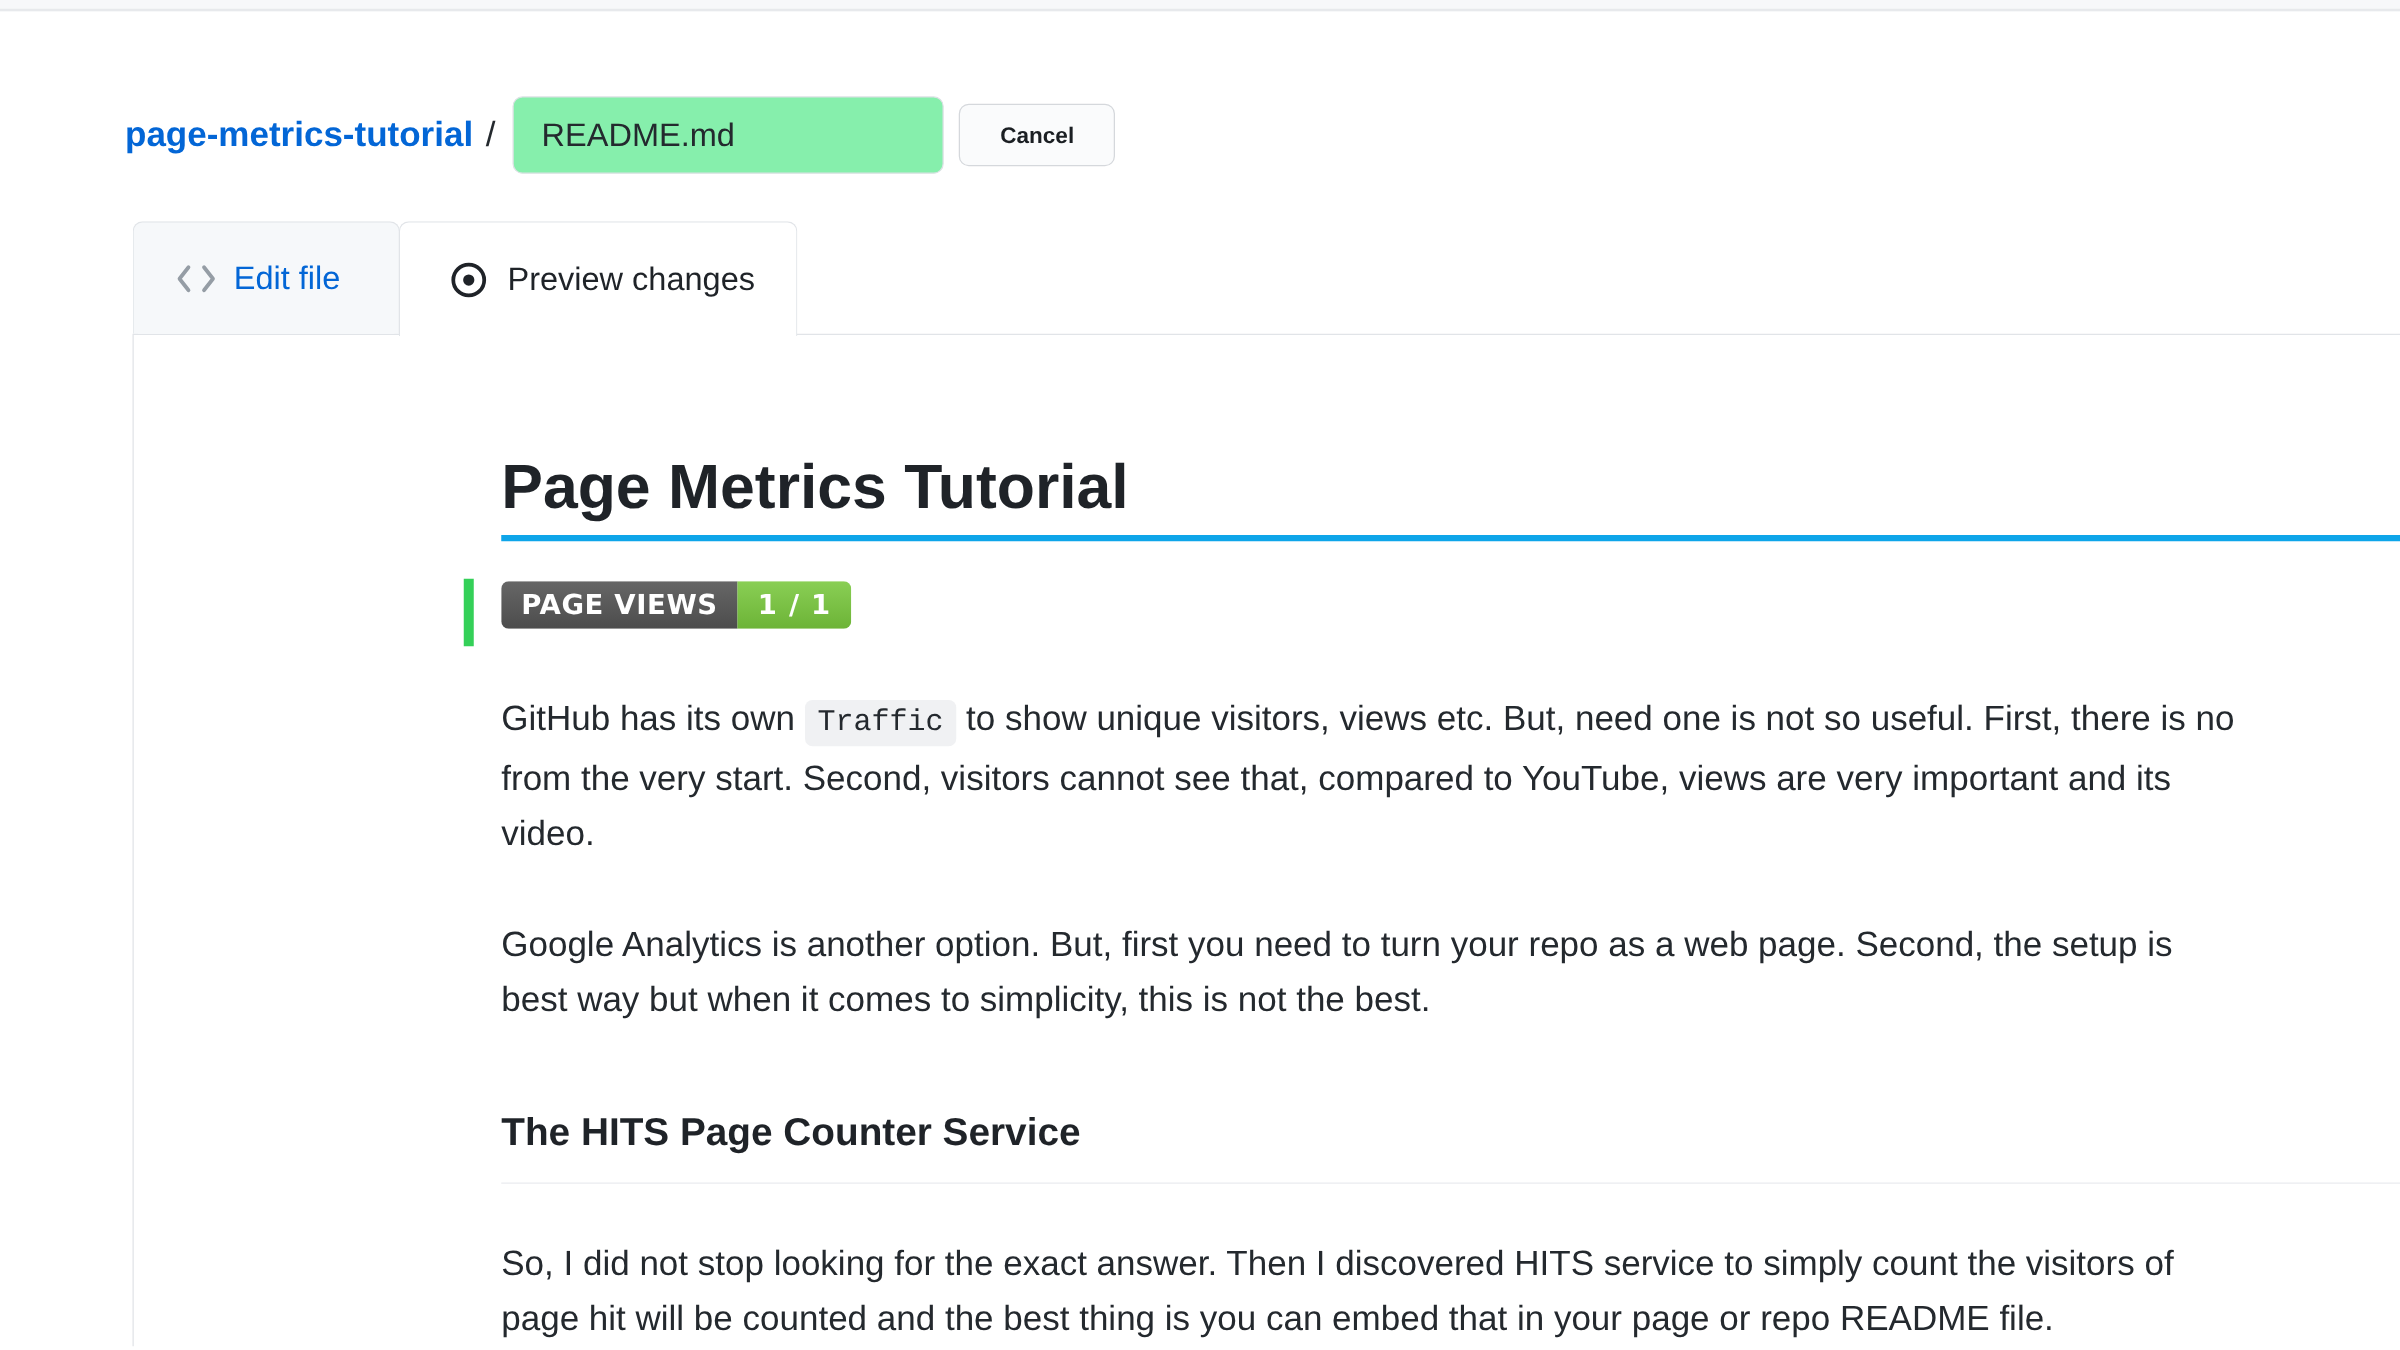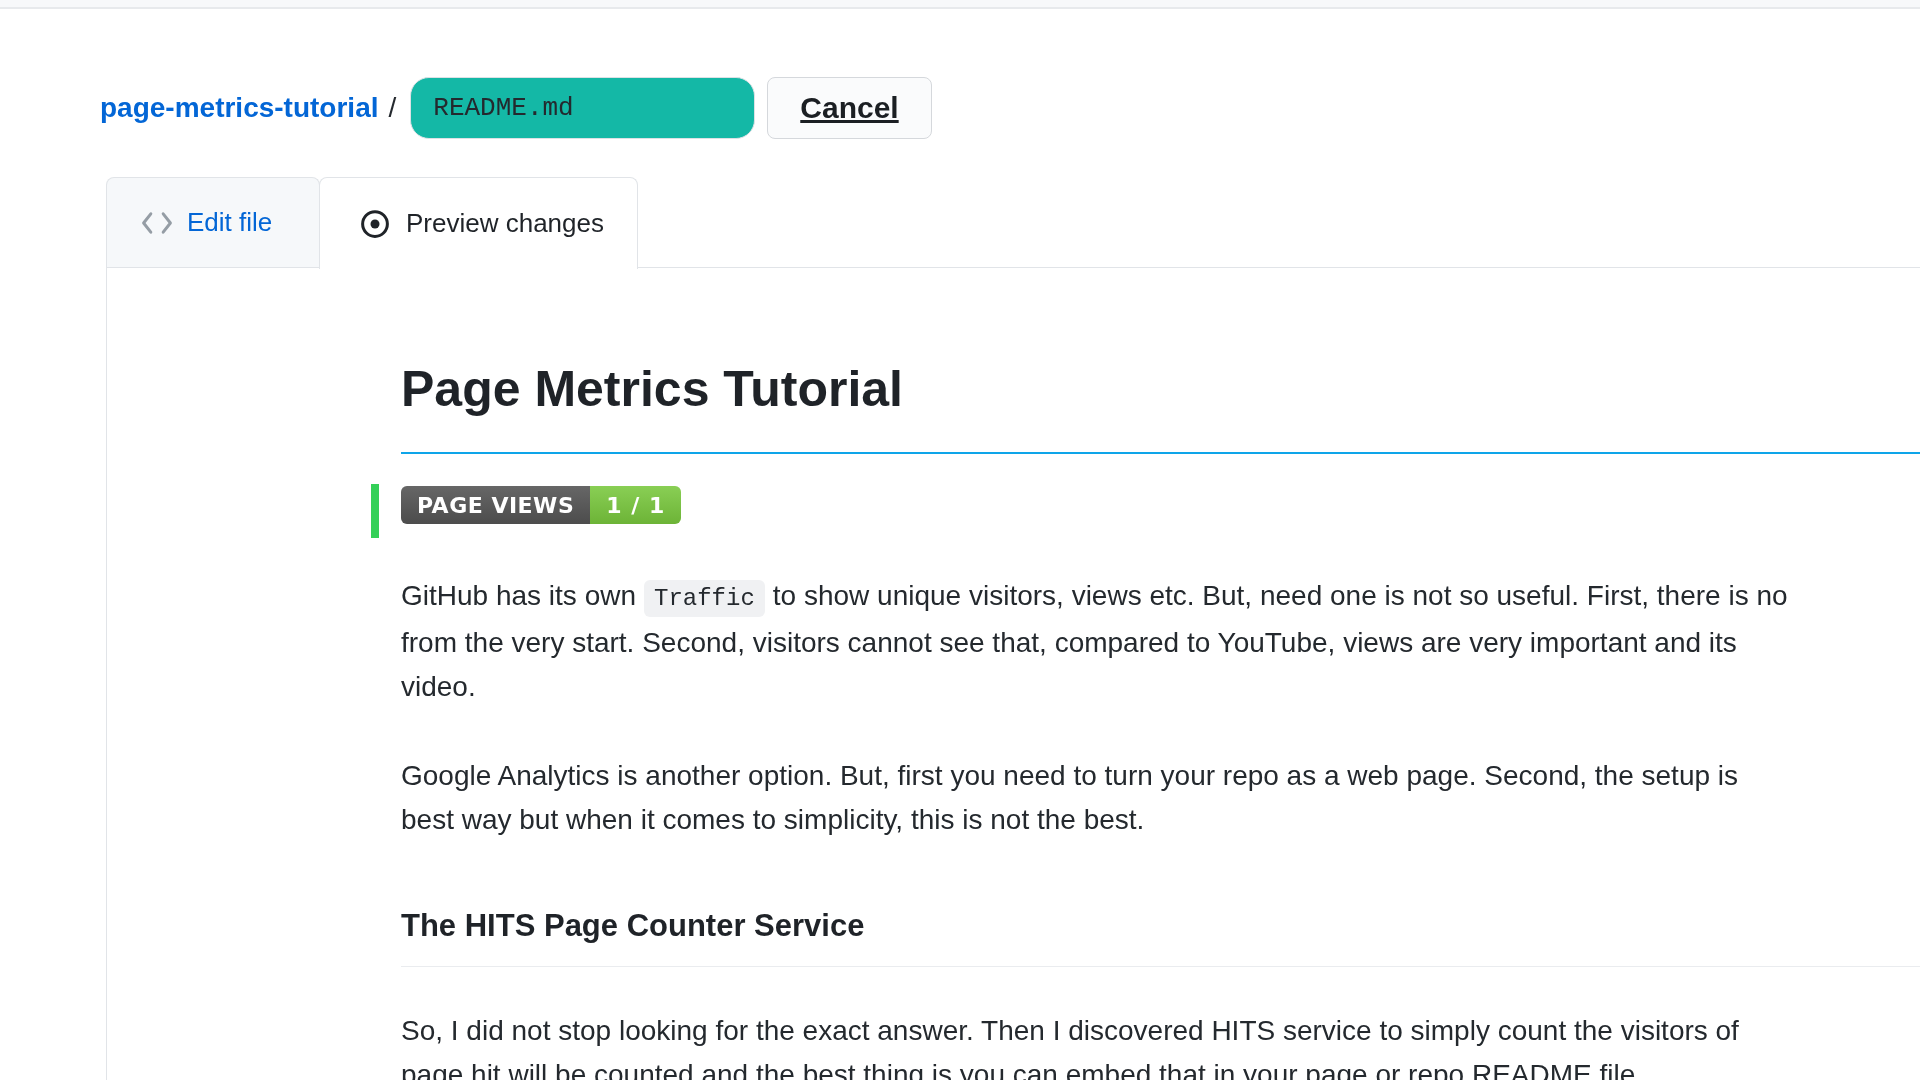--- a/index.html
+++ b/index.html
@@ -7,30 +7,29 @@
   body { font-family: "Liberation Sans", sans-serif; color: #24292e; }
 
   
   .top-strip { height: 9px; background: #f7f8fa; border-bottom: 2px solid #e7e9ec; }
 
   
   .breadcrumb-row { display: flex; align-items: center; margin: 68px 0 0 100px; height: 62px; }
   .repo-link { color: #0366d6; font-size: 28px; font-weight: 600; text-decoration: none; cursor: pointer; }
   .crumb-sep { font-size: 28px; color: #24292e; margin: 0 14px 0 10px; }
   .filename-input {
-    width: 345px; height: 62px; border: 1px solid #dde1e5; border-radius: 19px;
-    font-family: Liberation Mono, monospace; font-size: 26px; color: #24292e;
-    padding: 0 22px; background: #14b8a6; outline: none;
+    width: 345px; height: 62px; border: 1px solid #dde1e5; border-radius: 8px;
+    font-family: Liberation Sans, sans-serif; font-size: 26px; color: #24292e;
+    padding: 0 22px; background: #86efac; outline: none;
   }
   .cancel-btn {
-    margin-left: 12px; height: 62px; padding: 0 32px;
+    margin-left: 12px; height: 50px; padding: 0 32px;
     background: #fafbfc; border: 1px solid #d5d8dc; border-radius: 8px;
-    font-family: "Liberation Sans", sans-serif; font-size: 30px; font-weight: 600; color: #1b1f23;
+    font-family: "Liberation Sans", sans-serif; font-size: 18px; font-weight: 600; color: #1b1f23;
     cursor: pointer;
-    text-decoration: underline;
   }
 
   
   .file-box { margin-left: 106px; margin-top: 38px; }
   .tabbar { position: relative; height: 91px; border-bottom: 1px solid #e1e4e8; }
   .tab { position: absolute; top: 0; display: flex; align-items: center; cursor: pointer; }
   .tab-edit {
     left: 0; width: 214px; height: 90px; background: #f6f8fa;
     border: 1px solid #e1e4e8; border-bottom: none; border-radius: 8px 8px 0 0;
     padding-left: 34px;
@@ -43,21 +42,21 @@
   }
   .tab-preview .tab-label { color: #1f2328; font-size: 26px; margin-left: 16px; }
   .tab .icon { display: inline-flex; align-items: center; }
 
   
   .content-panel { border-left: 1px solid #e1e4e8; background: #ffffff; min-height: 740px; }
   .markdown { padding: 90px 0 0 294px; }
 
   .md-h1 {
     font-size: 50px; font-weight: 600; color: #1f2328; line-height: 62px;
-    padding-bottom: 32px; border-bottom: 2px solid #0ea5e9; margin-bottom: 32px;
+    padding-bottom: 8px; border-bottom: 5px solid #0ea5e9; margin-bottom: 32px;
     white-space: nowrap;
   }
 
   .badge-row { position: relative; height: 38px; margin-bottom: 36px; }
   .diff-marker { position: absolute; left: -30px; top: -2px; width: 8px; height: 54px; background: #34d058; }
   .hits-badge { display: inline-flex; height: 38px; border-radius: 6px; overflow: hidden;
     font-family: "DejaVu Sans", sans-serif; font-weight: 700; font-size: 22px; color: #ffffff;
     vertical-align: top; }
   .hits-badge .badge-label {
     background: #555555; display: flex; align-items: center; padding: 0 16px; letter-spacing: 0.5px;

